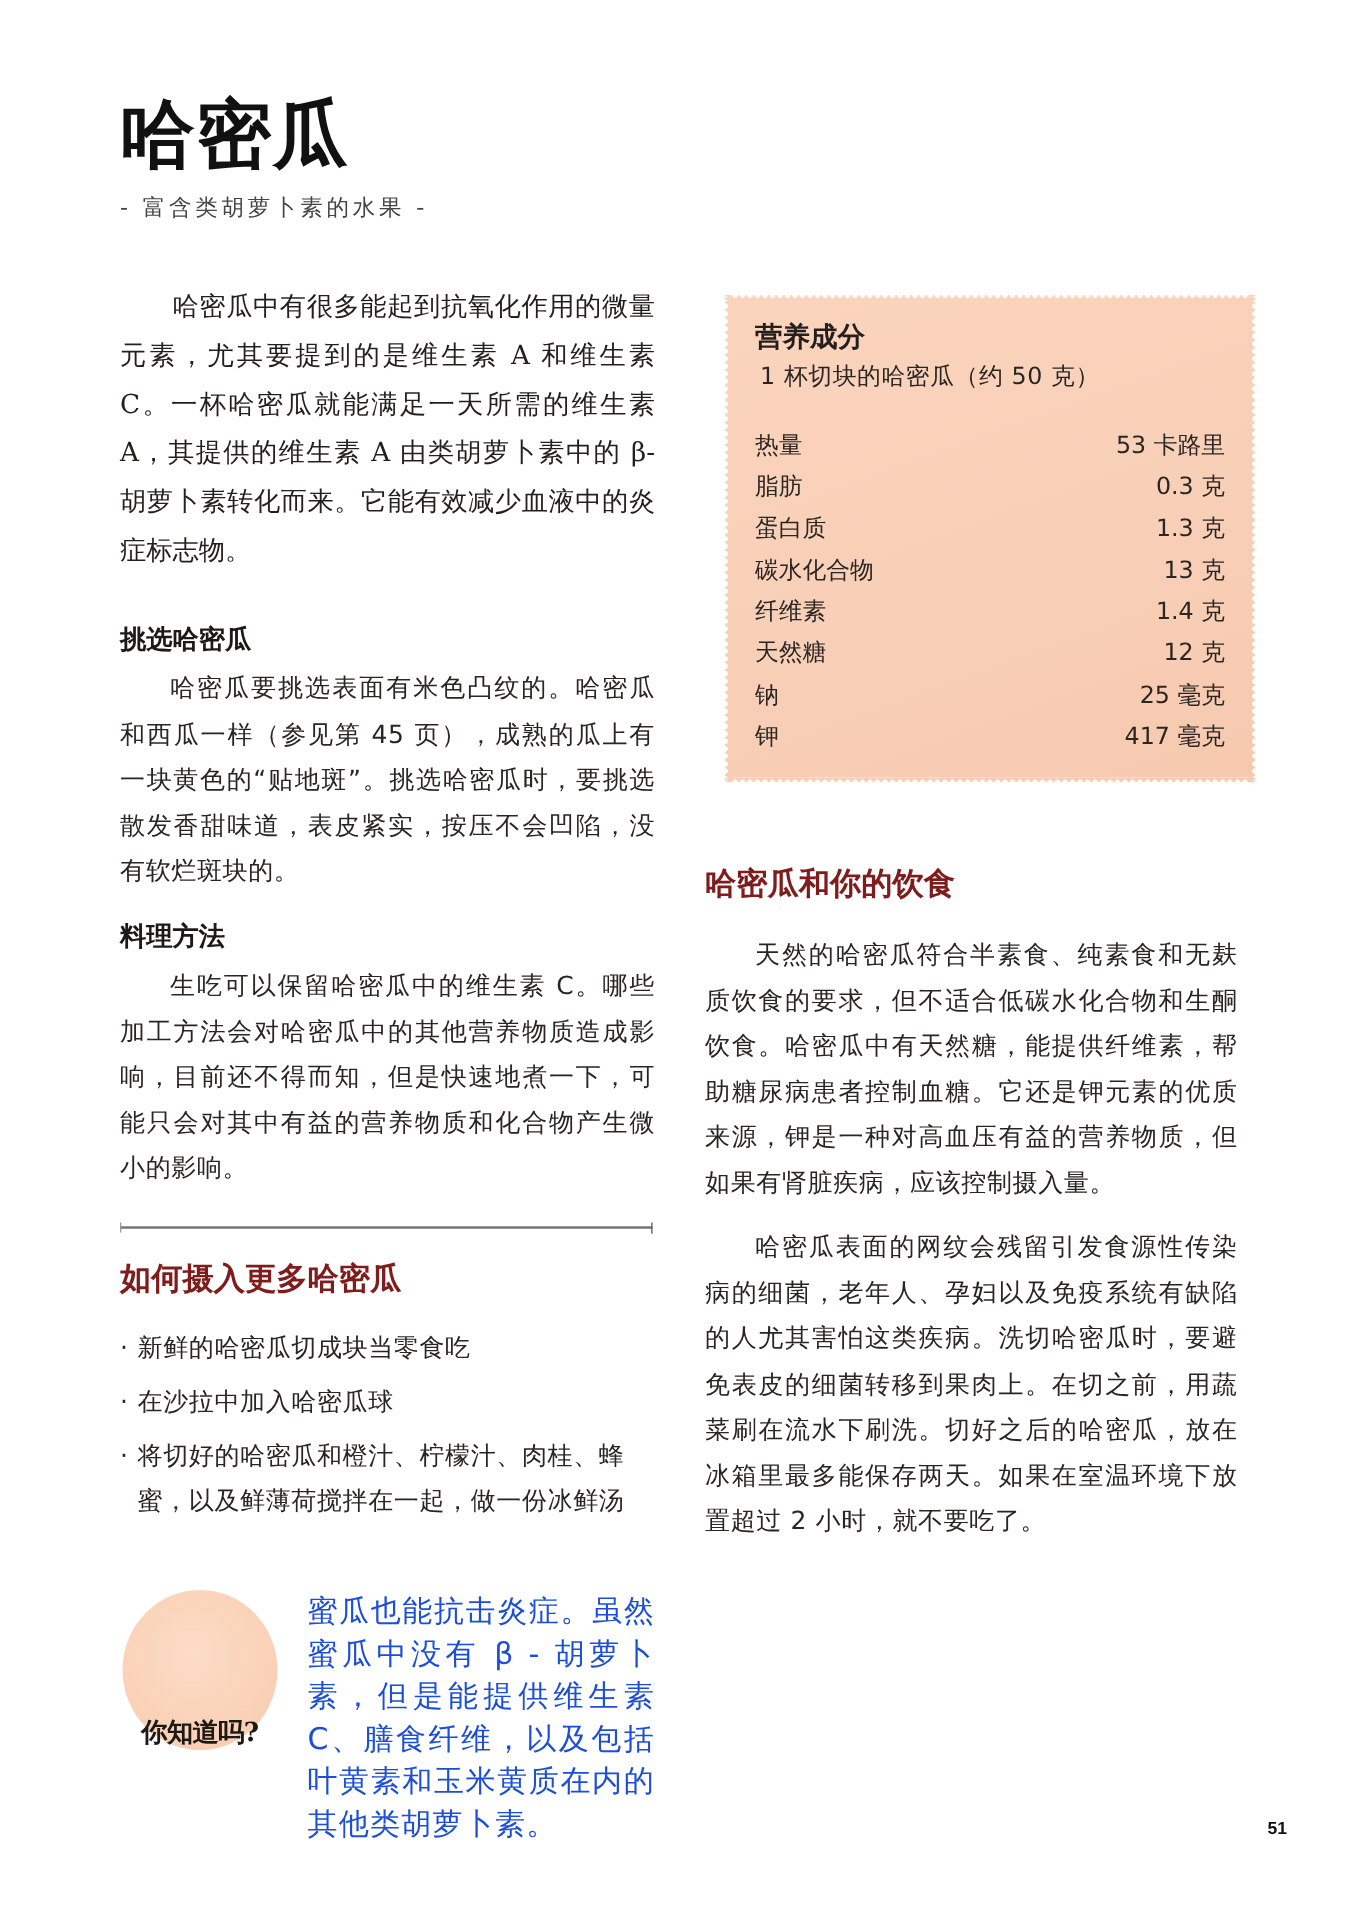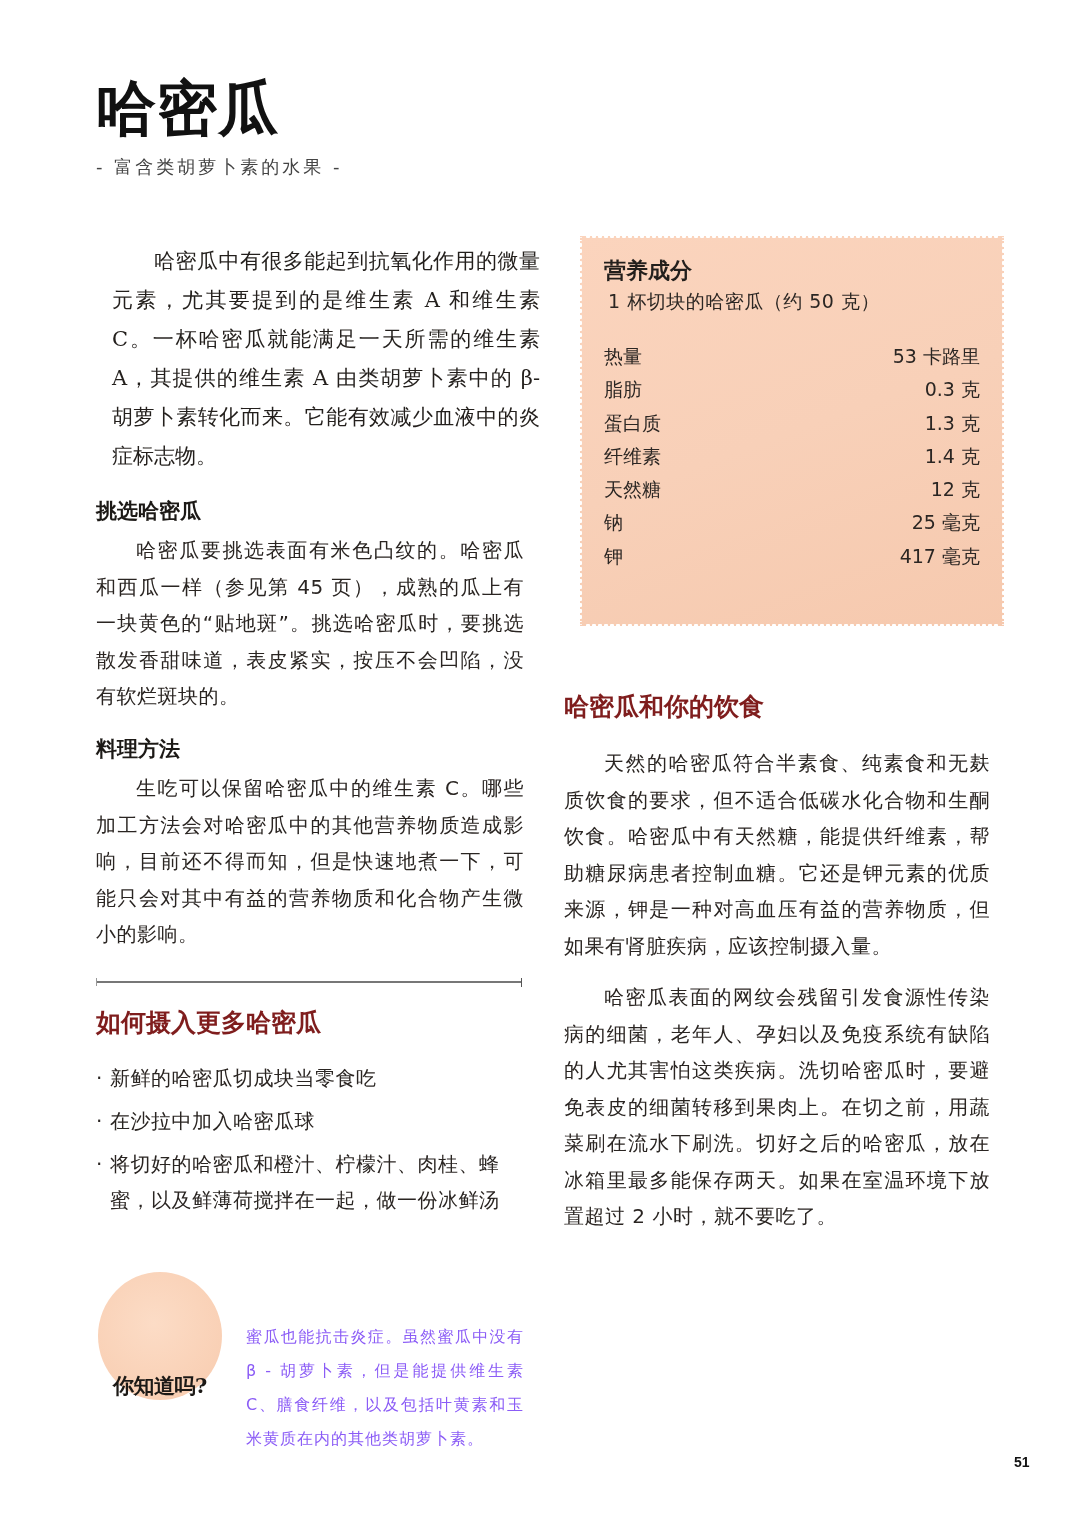--- a/index.html
+++ b/index.html
@@ -14,21 +14,21 @@
       font-family: "DejaVu Serif", serif; font-weight: bold;
       font-size: 60px; line-height: 72px; letter-spacing: 1px; color: #111;
     }
     .subtitle {
       left: 96px; top: 154px; font-size: 18px; line-height: 26px;
       color: #444; letter-spacing: 3px;
     }
 
     .serif-para {
       font-family: "DejaVu Serif", serif; font-size: 21px; line-height: 39px;
-      color: #231f1c; text-align: justify; margin: 16px;
+      color: #231f1c; text-align: justify; margin: 0;
     }
     .sans-para {
       font-size: 20px; line-height: 36.5px; color: #2a2522; text-align: justify; margin: 0;
       letter-spacing: 0.5px;
     }
     .indent { text-indent: 2em; }
 
     .h-sec {
       font-family: "DejaVu Serif", serif; font-weight: bold; font-size: 21px;
       line-height: 30px; color: #1c1916; margin: 0;
@@ -76,22 +76,22 @@
     .circle {
       left: 98px; top: 1272px; width: 124px; height: 128px; border-radius: 50%;
       background: radial-gradient(circle at 45% 40%, #fcdcc6 0%, #f9d0b5 70%, #f6c6a8 100%);
       display: flex; align-items: flex-end; justify-content: center;
     }
     .circle-label {
       font-family: "DejaVu Serif", serif; font-weight: bold; font-size: 21px;
       color: #1c1916; white-space: nowrap; letter-spacing: -0.5px;
     }
     .tip-text {
-      left: 246px; top: 1320px; width: 278px;
-      font-size: 16px; line-height: 34px; color: #8b5cf6; text-align: justify; margin: 0;
+      left: 246px; top: 1272px; width: 278px;
+      font-size: 24px; line-height: 34px; color: #1d4ed8; text-align: justify; margin: 0;
       letter-spacing: 1px;
     }
 
     .page-number {
       left: 1014px; top: 1454px; font-size: 14px; font-weight: bold; color: #111;
       font-family: "Liberation Sans", sans-serif;
     }
   </style>
 </head>
 <body>
@@ -144,20 +144,24 @@
   </div>
   <div class="nutri-row">
     <span>脂肪</span>
     <span>0.3 克</span>
   </div>
   <div class="nutri-row">
     <span>蛋白质</span>
     <span>1.3 克</span>
   </div>
   <div class="nutri-row">
+    <span>碳水化合物</span>
+    <span>13 克</span>
+  </div>
+  <div class="nutri-row">
     <span>纤维素</span>
     <span>1.4 克</span>
   </div>
   <div class="nutri-row">
     <span>天然糖</span>
     <span>12 克</span>
   </div>
   <div class="nutri-row">
     <span>钠</span>
     <span>25 毫克</span>

